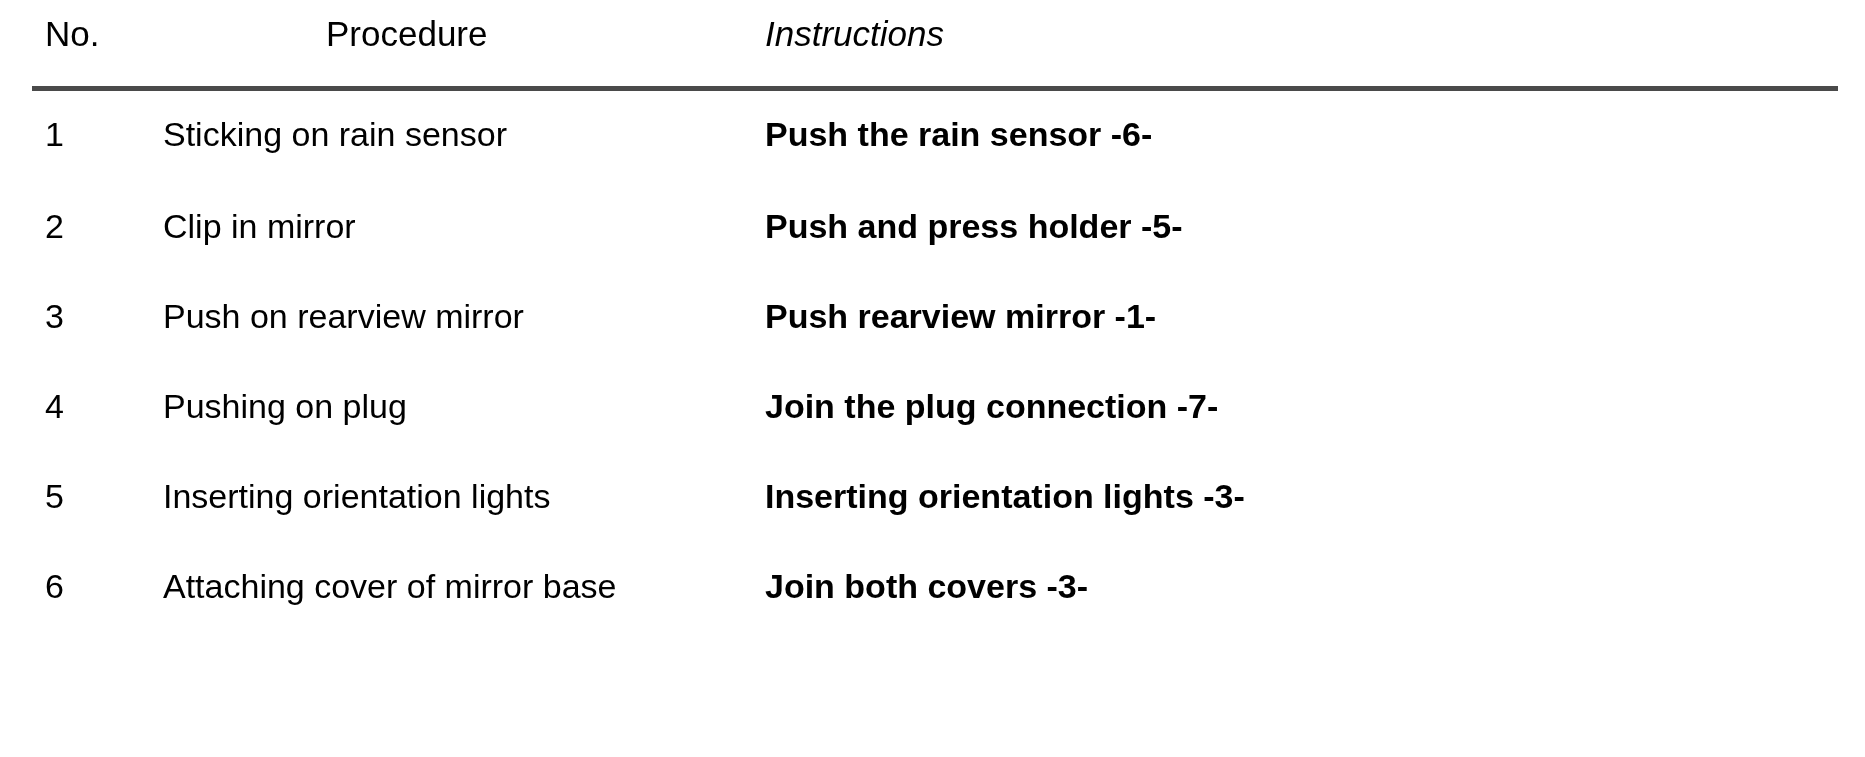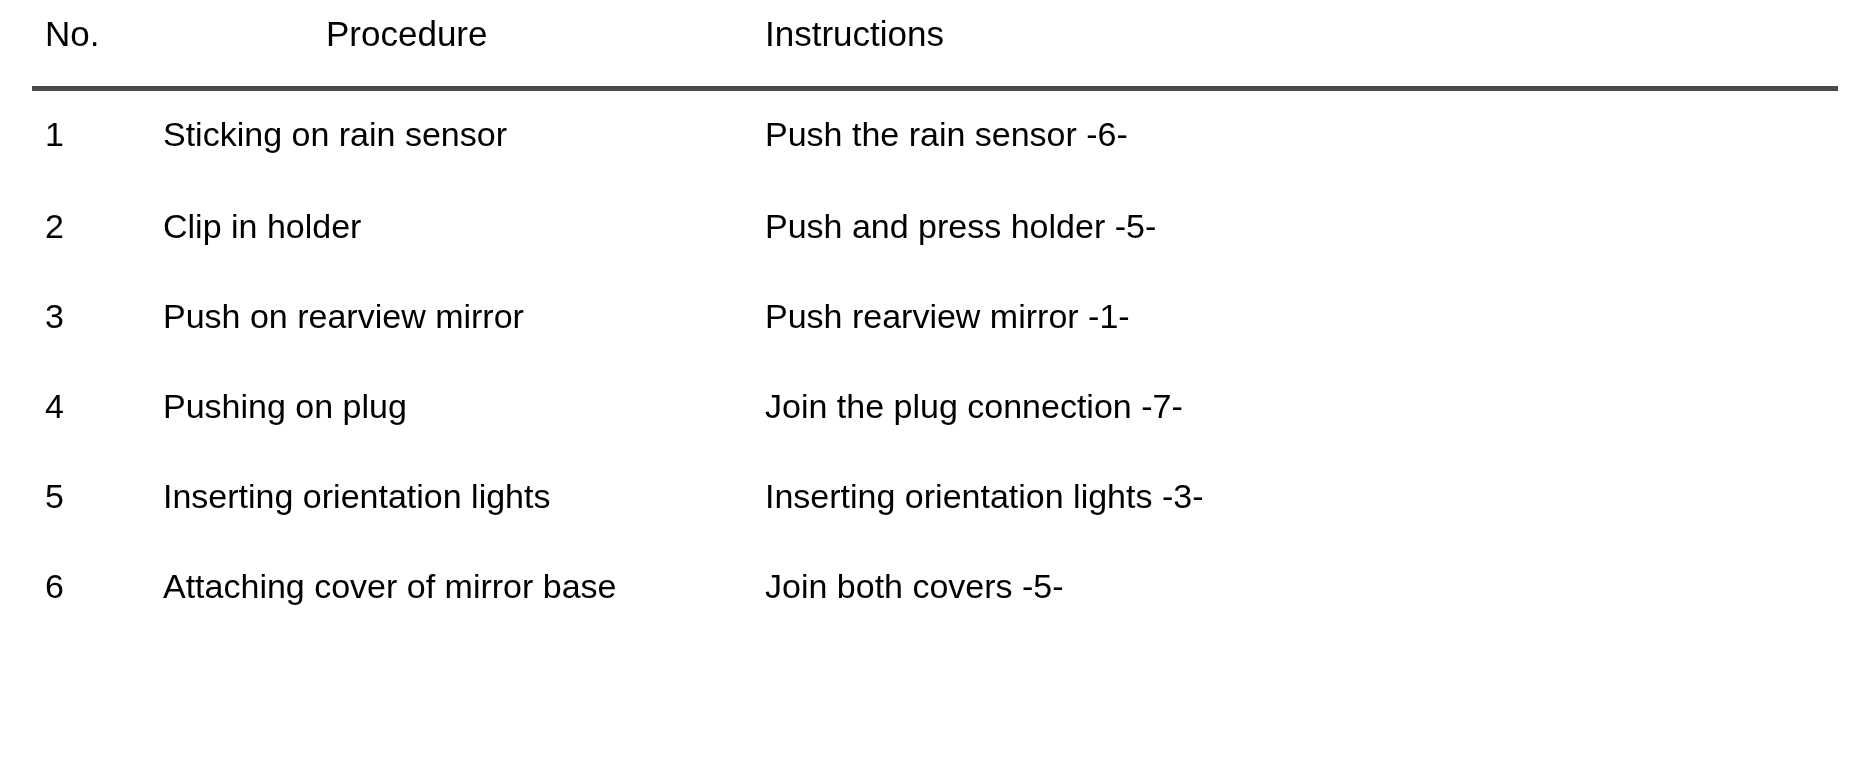--- a/index.html
+++ b/index.html
@@ -67,25 +67,25 @@
     white-space: nowrap;
   }
 
   tbody tr {
     height: 90px;
   }
   tbody tr:first-child { height: 95px; }
 
   .cell-no   { padding-left: 45px; }
   .cell-proc { padding-left: 163px; }
-  .cell-inst { padding-left: 0px; }
+  .cell-inst { padding-left: 0px; font-weight: bold; }
 
   thead th.head-no   { padding-left: 45px; }
   thead th.head-proc { padding-left: 163px; }
-  thead th.head-inst { padding-left: 0px; }
+  thead th.head-inst { padding-left: 0px; font-style: italic; }
 
   
   td.cell-proc, th.head-proc { padding-left: 0px; }
 
   
 </style>
 </head>
 <body>
 
 <div class="doc-table">
@@ -106,39 +106,39 @@
       </tr>
     </thead>
     <tbody>
       <tr>
         <td class="cell-no">1</td>
         <td class="cell-proc">Sticking on rain sensor</td>
         <td class="cell-inst">Push the rain sensor -6-</td>
       </tr>
       <tr>
         <td class="cell-no">2</td>
-        <td class="cell-proc">Clip in holder</td>
+        <td class="cell-proc">Clip in mirror</td>
         <td class="cell-inst">Push and press holder -5-</td>
       </tr>
       <tr>
         <td class="cell-no">3</td>
         <td class="cell-proc">Push on rearview mirror</td>
         <td class="cell-inst">Push rearview mirror -1-</td>
       </tr>
       <tr>
         <td class="cell-no">4</td>
         <td class="cell-proc">Pushing on plug</td>
         <td class="cell-inst">Join the plug connection -7-</td>
       </tr>
       <tr>
         <td class="cell-no">5</td>
         <td class="cell-proc">Inserting orientation lights</td>
         <td class="cell-inst">Inserting orientation lights -3-</td>
       </tr>
       <tr>
         <td class="cell-no">6</td>
         <td class="cell-proc">Attaching cover of mirror base</td>
-        <td class="cell-inst">Join both covers -5-</td>
+        <td class="cell-inst">Join both covers -3-</td>
       </tr>
     </tbody>
   </table>
 
 </div>
 
 </body></html>

